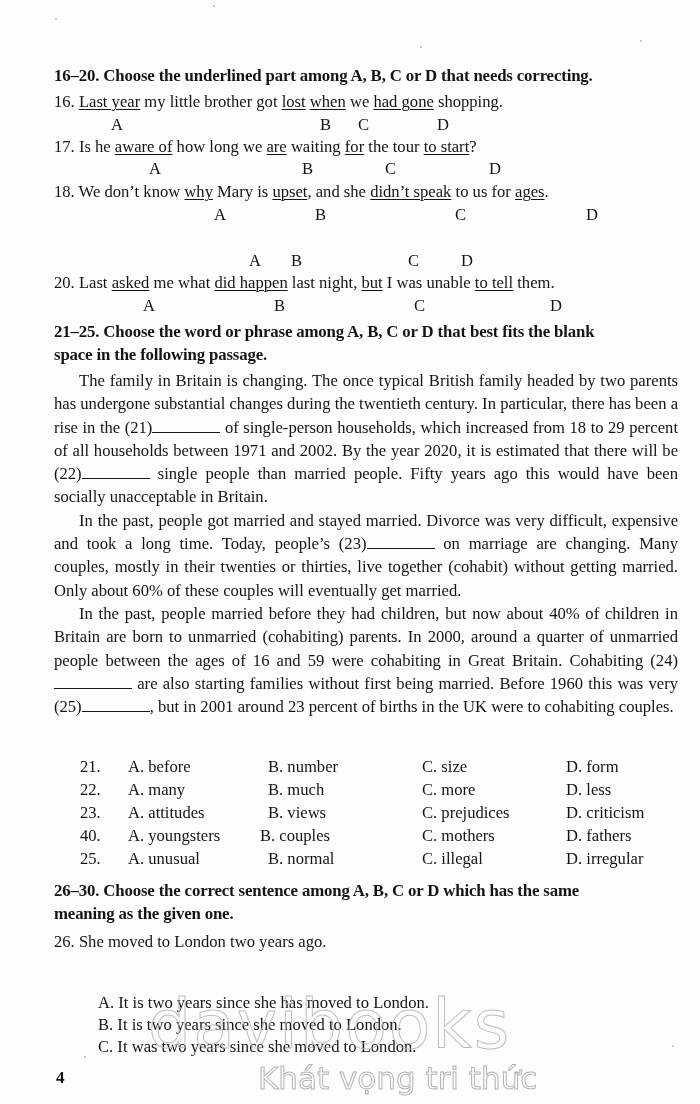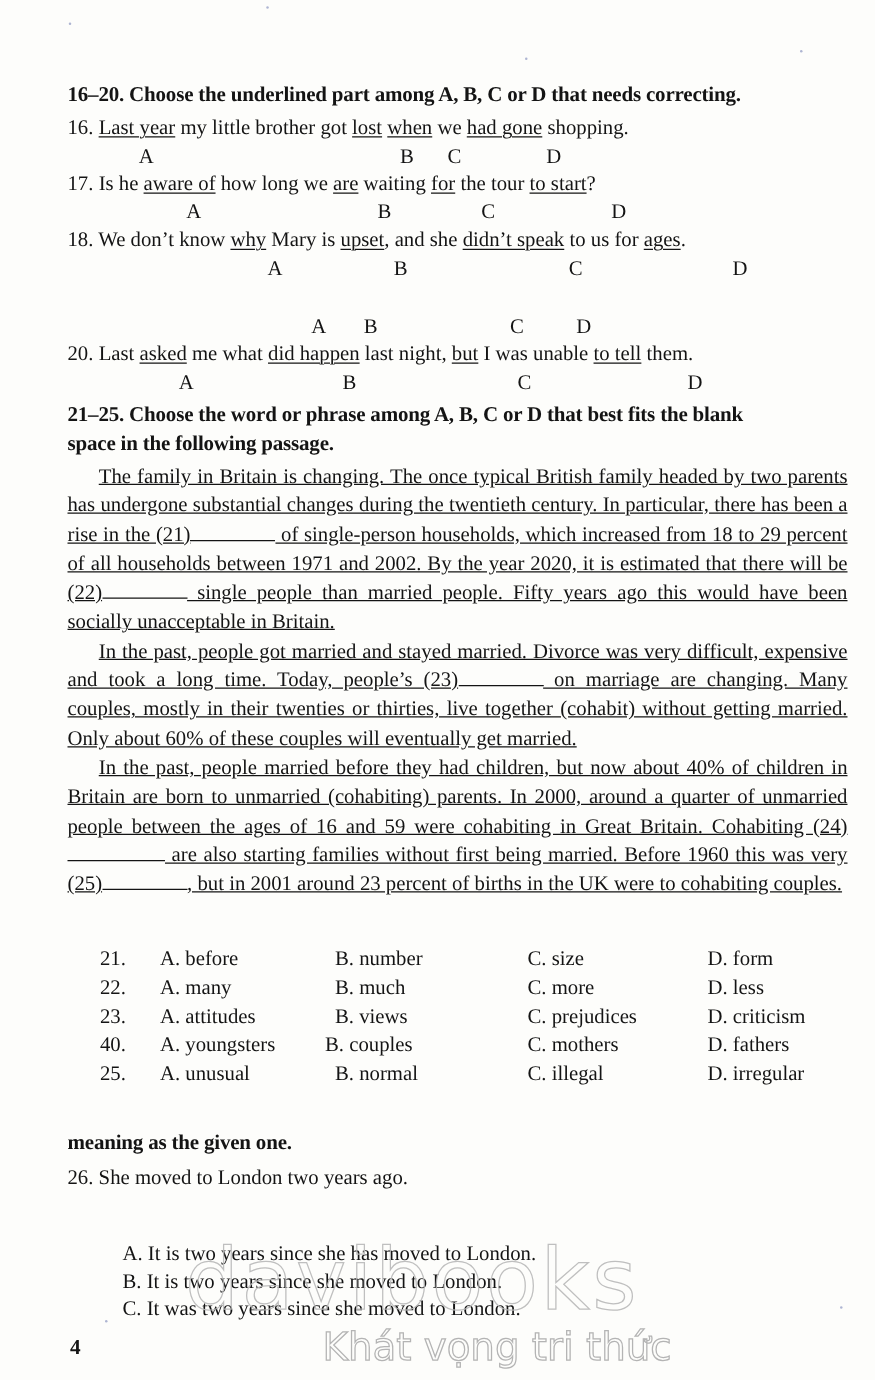--- a/index.html
+++ b/index.html
@@ -11,21 +11,21 @@
     position: relative;
   }
   .page { position: absolute; left: 0; top: 0; width: 700px; height: 1104px; }
   .line { position: absolute; white-space: nowrap; font-size: 16.6px; line-height: 20px; }
   .heading { left: 54px; font-weight: bold; font-size: 16.8px; letter-spacing: -0.15px; }
   .q { left: 54px; }
   .u { text-decoration: underline; text-underline-offset: 2px; text-decoration-thickness: 1px; }
   .letters { position: absolute; height: 20px; font-size: 16.6px; line-height: 20px; }
   .letters span { position: absolute; top: 0; }
   .para { position: absolute; left: 54px; width: 624px; font-size: 16.6px; line-height: 23.3px; text-align: justify; }
-  .para p { margin: 0; text-indent: 25px; text-decoration: underline; }
+  .para p { margin: 0; text-indent: 25px; }
   .blank { display: inline-block; border-bottom: 1px solid #141414; height: 14px; vertical-align: baseline; }
   .opts { position: absolute; left: 80px; top: 755px; font-size: 16.6px; line-height: 23px; }
   .opt-row { position: relative; height: 23px; width: 600px; }
   .opt-row span { position: absolute; top: 0; white-space: nowrap; }
   .choice { position: absolute; left: 98px; font-size: 16.6px; line-height: 22.5px; white-space: nowrap; margin-top: 37px; }
   .pagenum { position: absolute; left: 56px; top: 1068px; font-weight: bold; font-size: 17px; }
   .wm1 { position: absolute; left: 148px; top: 985px; font-family: "DejaVu Sans", sans-serif;
          font-size: 68px; letter-spacing: 2px; color: transparent;
          -webkit-text-stroke: 1px #b9b9b9; opacity: 0.9; }
   .wm2 { position: absolute; left: 258px; top: 1060px; font-family: "DejaVu Sans", sans-serif;
@@ -130,20 +130,21 @@
     </div>
     <div class="opt-row">
       <span style="left:0">25.</span>
       <span style="left:48px">A. unusual</span>
       <span style="left:188px">B. normal</span>
       <span style="left:342px">C. illegal</span>
       <span style="left:486px">D. irregular</span>
     </div>
   </div>
 
+  <div class="line heading" style="top:881px;">26–30. Choose the correct sentence among A, B, C or D which has the same</div>
   <div class="line heading" style="top:904px;">meaning as the given one.</div>
 
   <div class="line q" style="top:932px;">26. She moved to London two years ago.</div>
   <div class="choice" style="top:955px;">A. It is two years since she has moved to London.</div>
   <div class="choice" style="top:977px;">B. It is two years since she moved to London.</div>
   <div class="choice" style="top:999px;">C. It was two years since she moved to London.</div>
 
   <div class="wm1">davibooks</div>
   <div class="wm2">Khát vọng tri thức</div>
 

